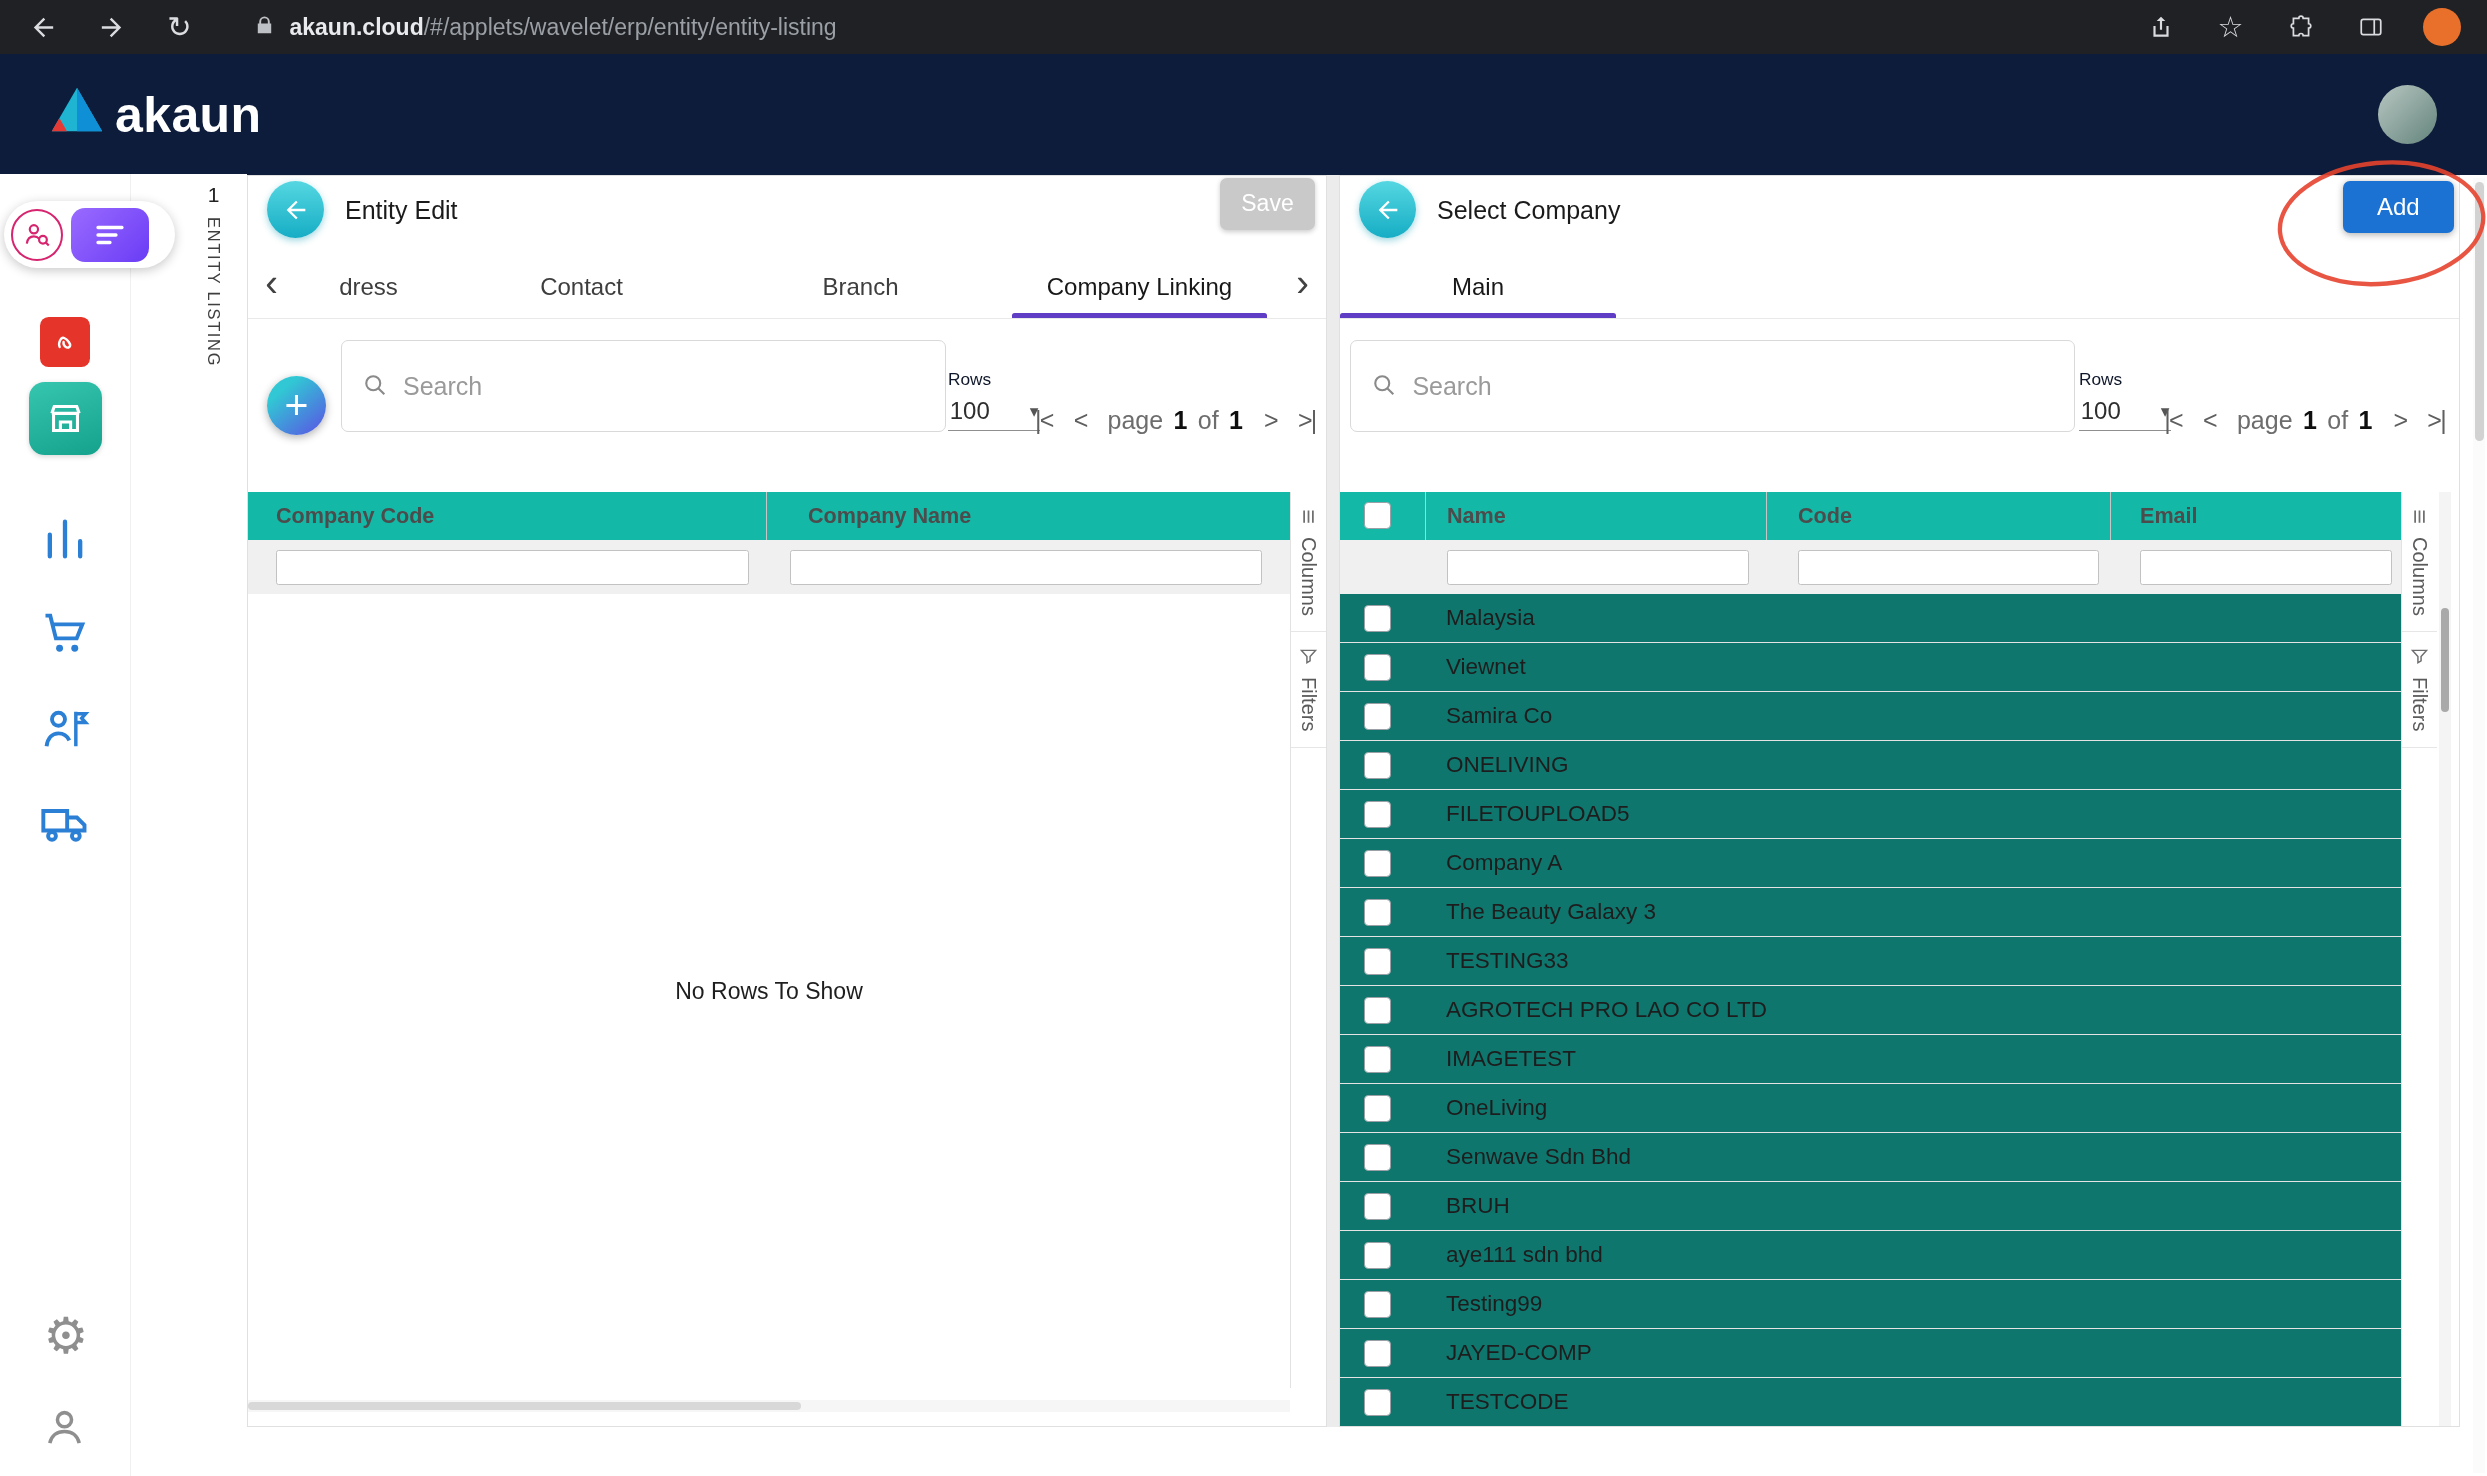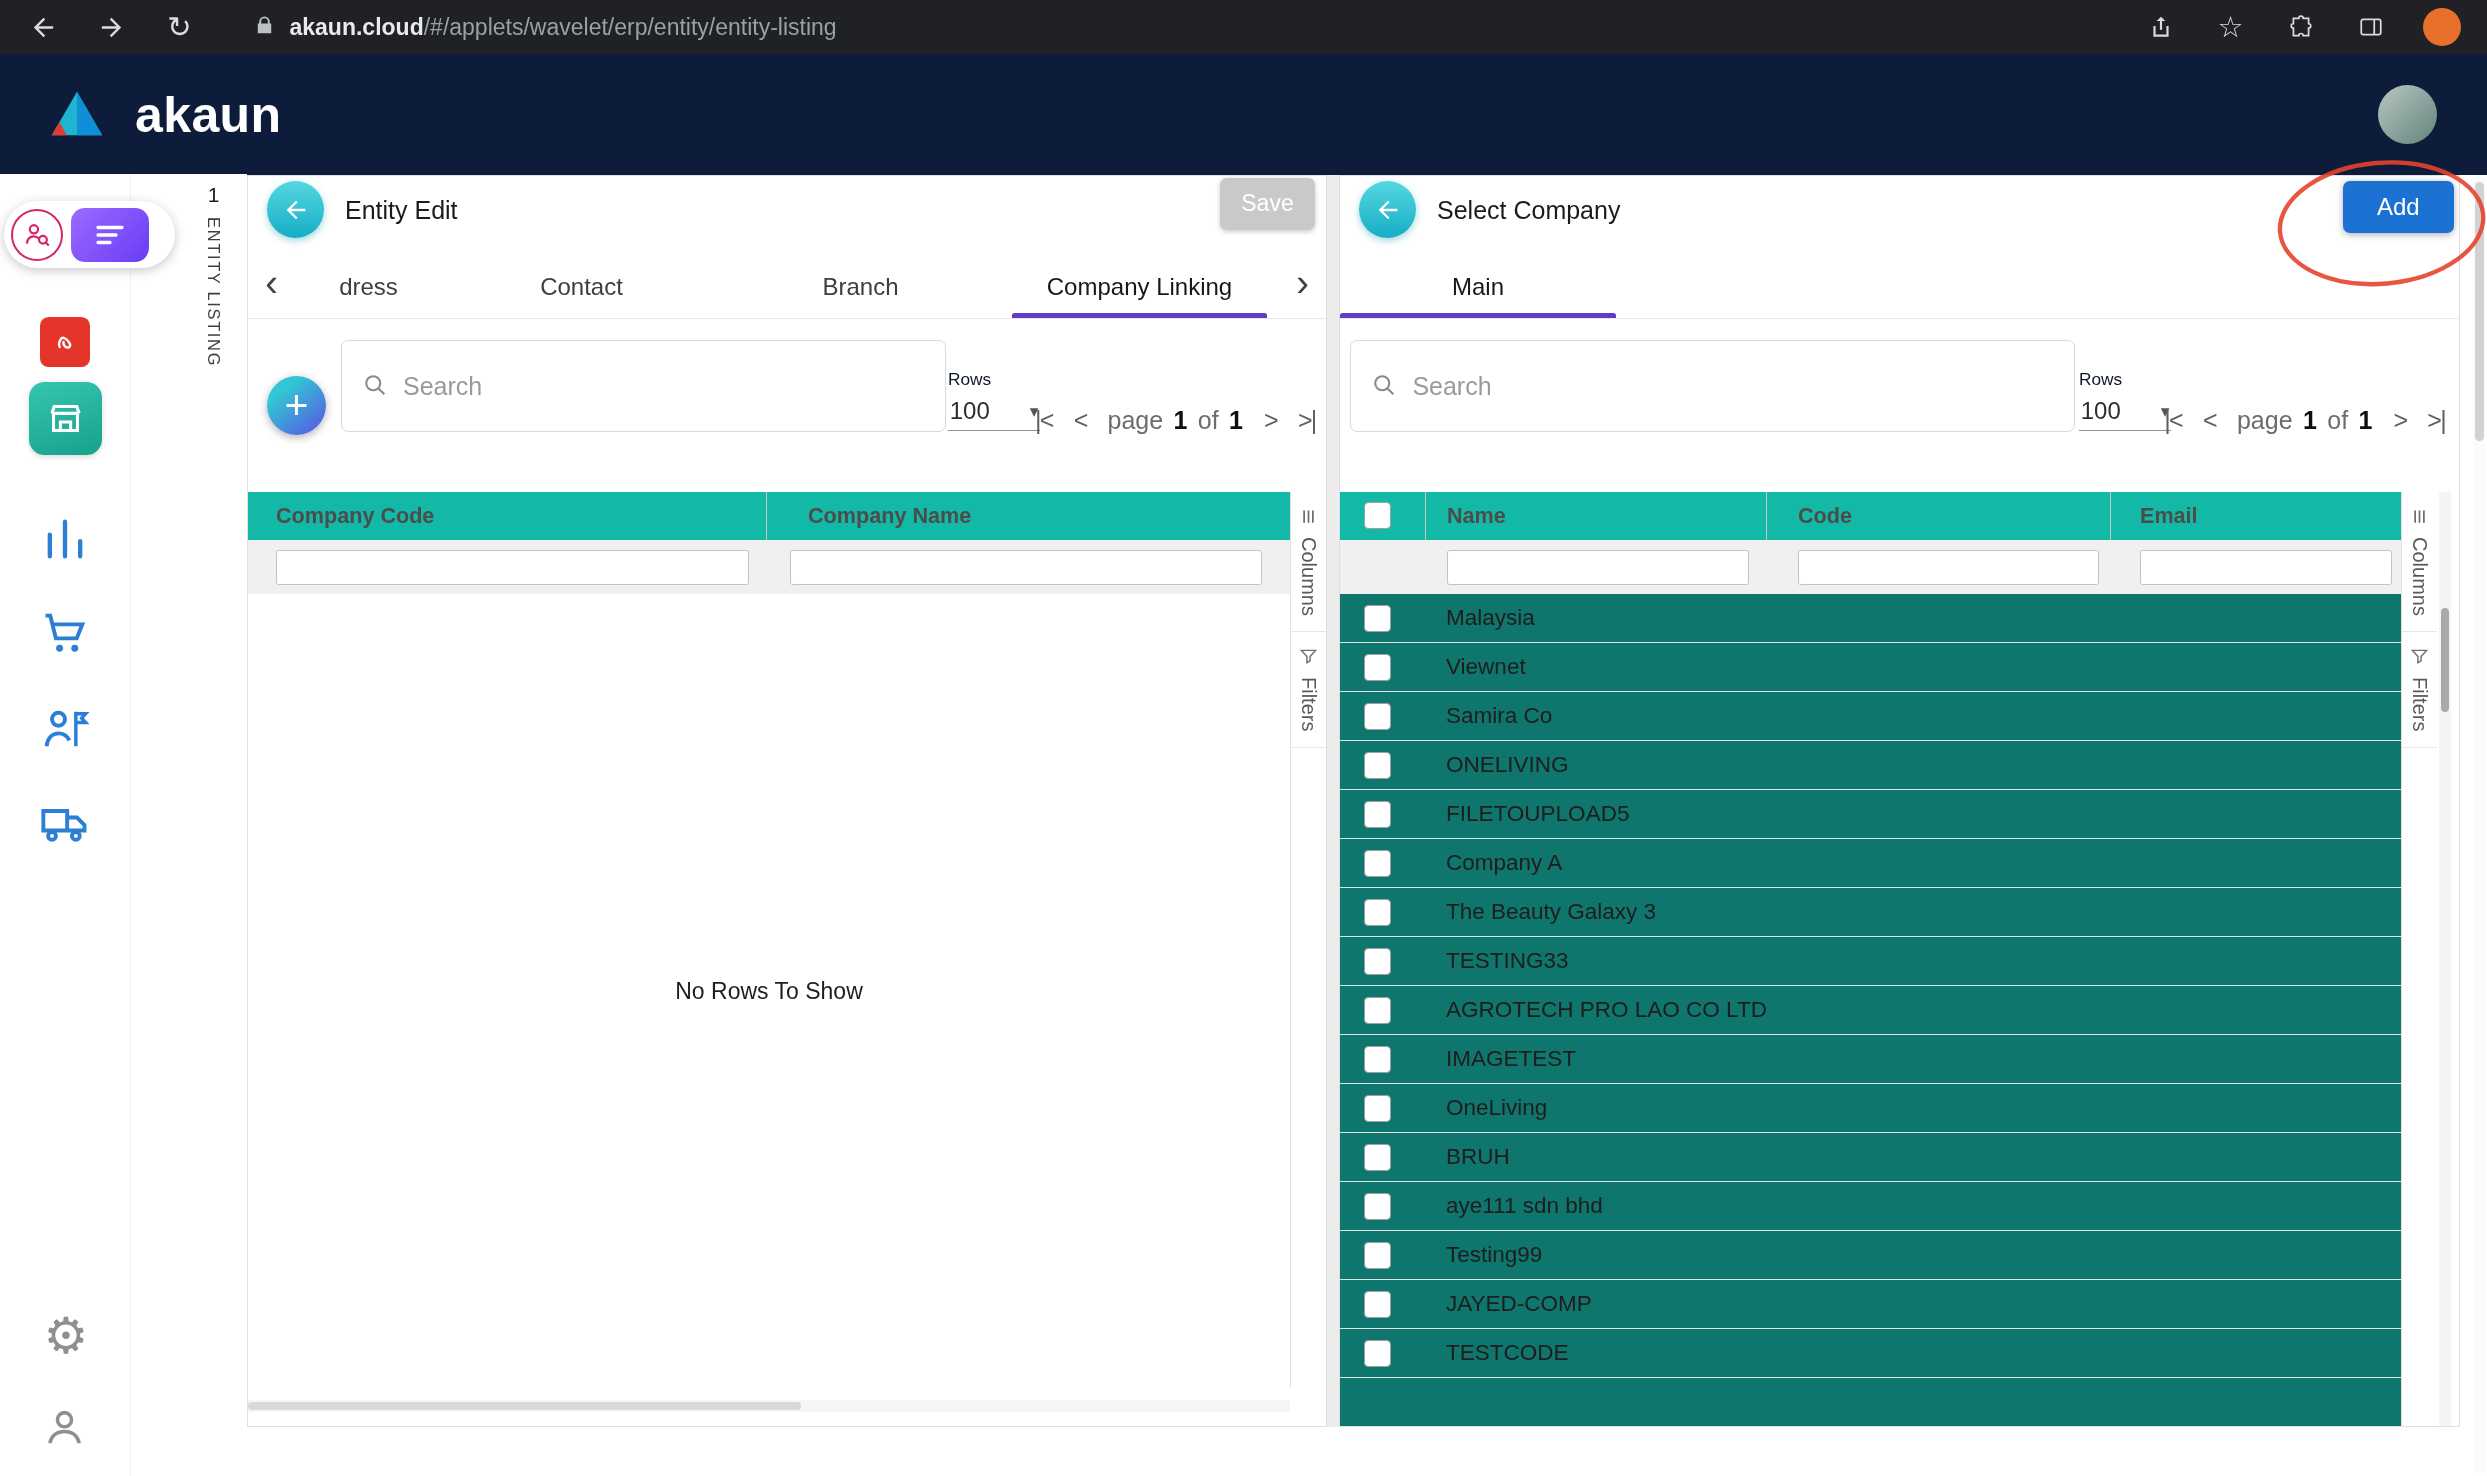--- a/index.html
+++ b/index.html
@@ -14,21 +14,21 @@
   .url-wrap{display:flex;align-items:center;gap:14px;margin-left:22.5px;flex:1;min-width:0}
   .url-text{font-size:23px;white-space:nowrap}
   .url-domain{color:#e8eaed;font-weight:bold}
   .url-path{color:#9aa0a6}
   .chrome-right{display:flex;align-items:center;gap:35px;margin-left:auto}
   .avatar-chrome{width:38px;height:38px;border-radius:50%;background:#e8702b}
 
   
   .app-header{position:absolute;top:54px;left:0;width:2487px;height:121px;background:#0d1c3b;
     display:flex;align-items:center;padding:0 50px}
-  .logo{display:flex;align-items:center;gap:31px}
+  .logo{display:flex;gap:11px}
   .logo-text{color:#fff;font-size:50px;font-weight:bold;letter-spacing:0.4px}
   .avatar-app{margin-left:auto;width:59px;height:59px;border-radius:50%;
     background:linear-gradient(135deg,#b9c7c2,#63847c)}
 
   
   .sidebar{position:absolute;top:174px;left:0;width:131px;height:1302px;background:#fff;
     border-right:0.9px solid #f0f0f0;z-index:10}
   .active-pill{position:absolute;top:27px;left:3.5px;width:171px;height:67px;background:#fff;
     border-radius:35px;box-shadow:0 2.6px 10.4px rgba(0,0,0,.22);display:flex;align-items:center;
     gap:8.6px;padding:0 7px;z-index:12}
@@ -466,20 +466,24 @@
       <div class="crow">
     <span class="cb"></span>
     <span class="cname">IMAGETEST</span>
   </div>
       <div class="crow">
     <span class="cb"></span>
     <span class="cname">OneLiving</span>
   </div>
       <div class="crow">
     <span class="cb"></span>
+    <span class="cname">Senwave Sdn Bhd</span>
+  </div>
+      <div class="crow">
+    <span class="cb"></span>
     <span class="cname">BRUH</span>
   </div>
       <div class="crow">
     <span class="cb"></span>
     <span class="cname">aye111 sdn bhd</span>
   </div>
       <div class="crow">
     <span class="cb"></span>
     <span class="cname">Testing99</span>
   </div>

